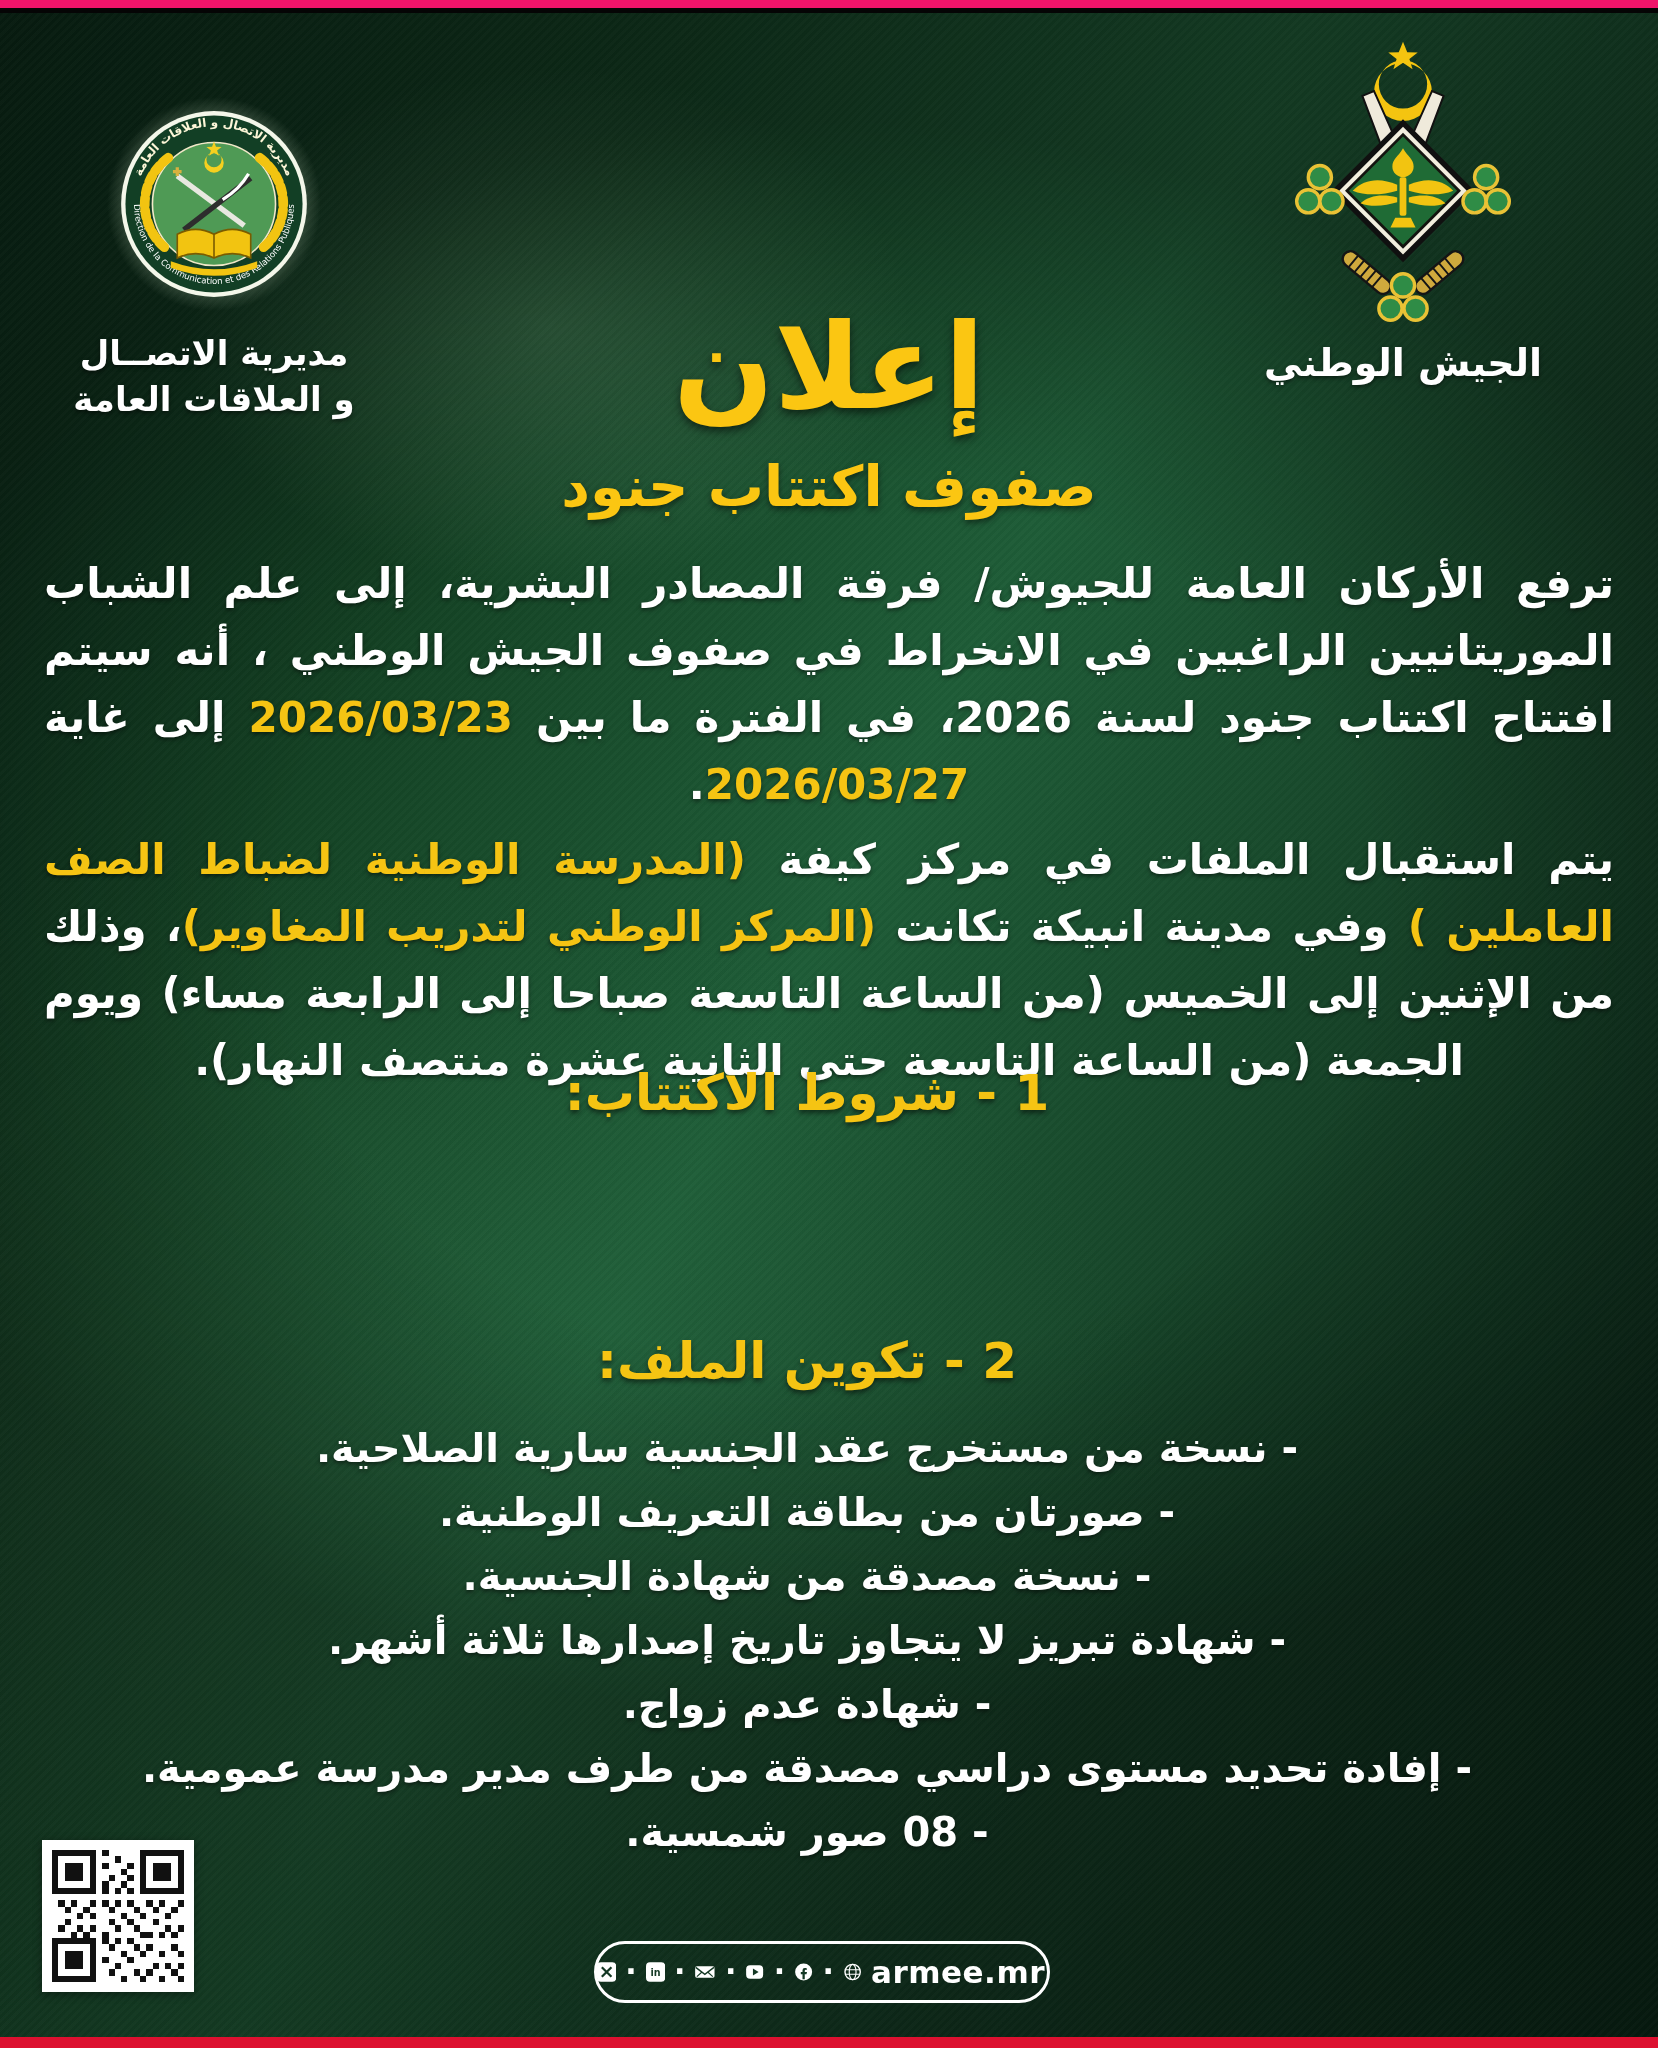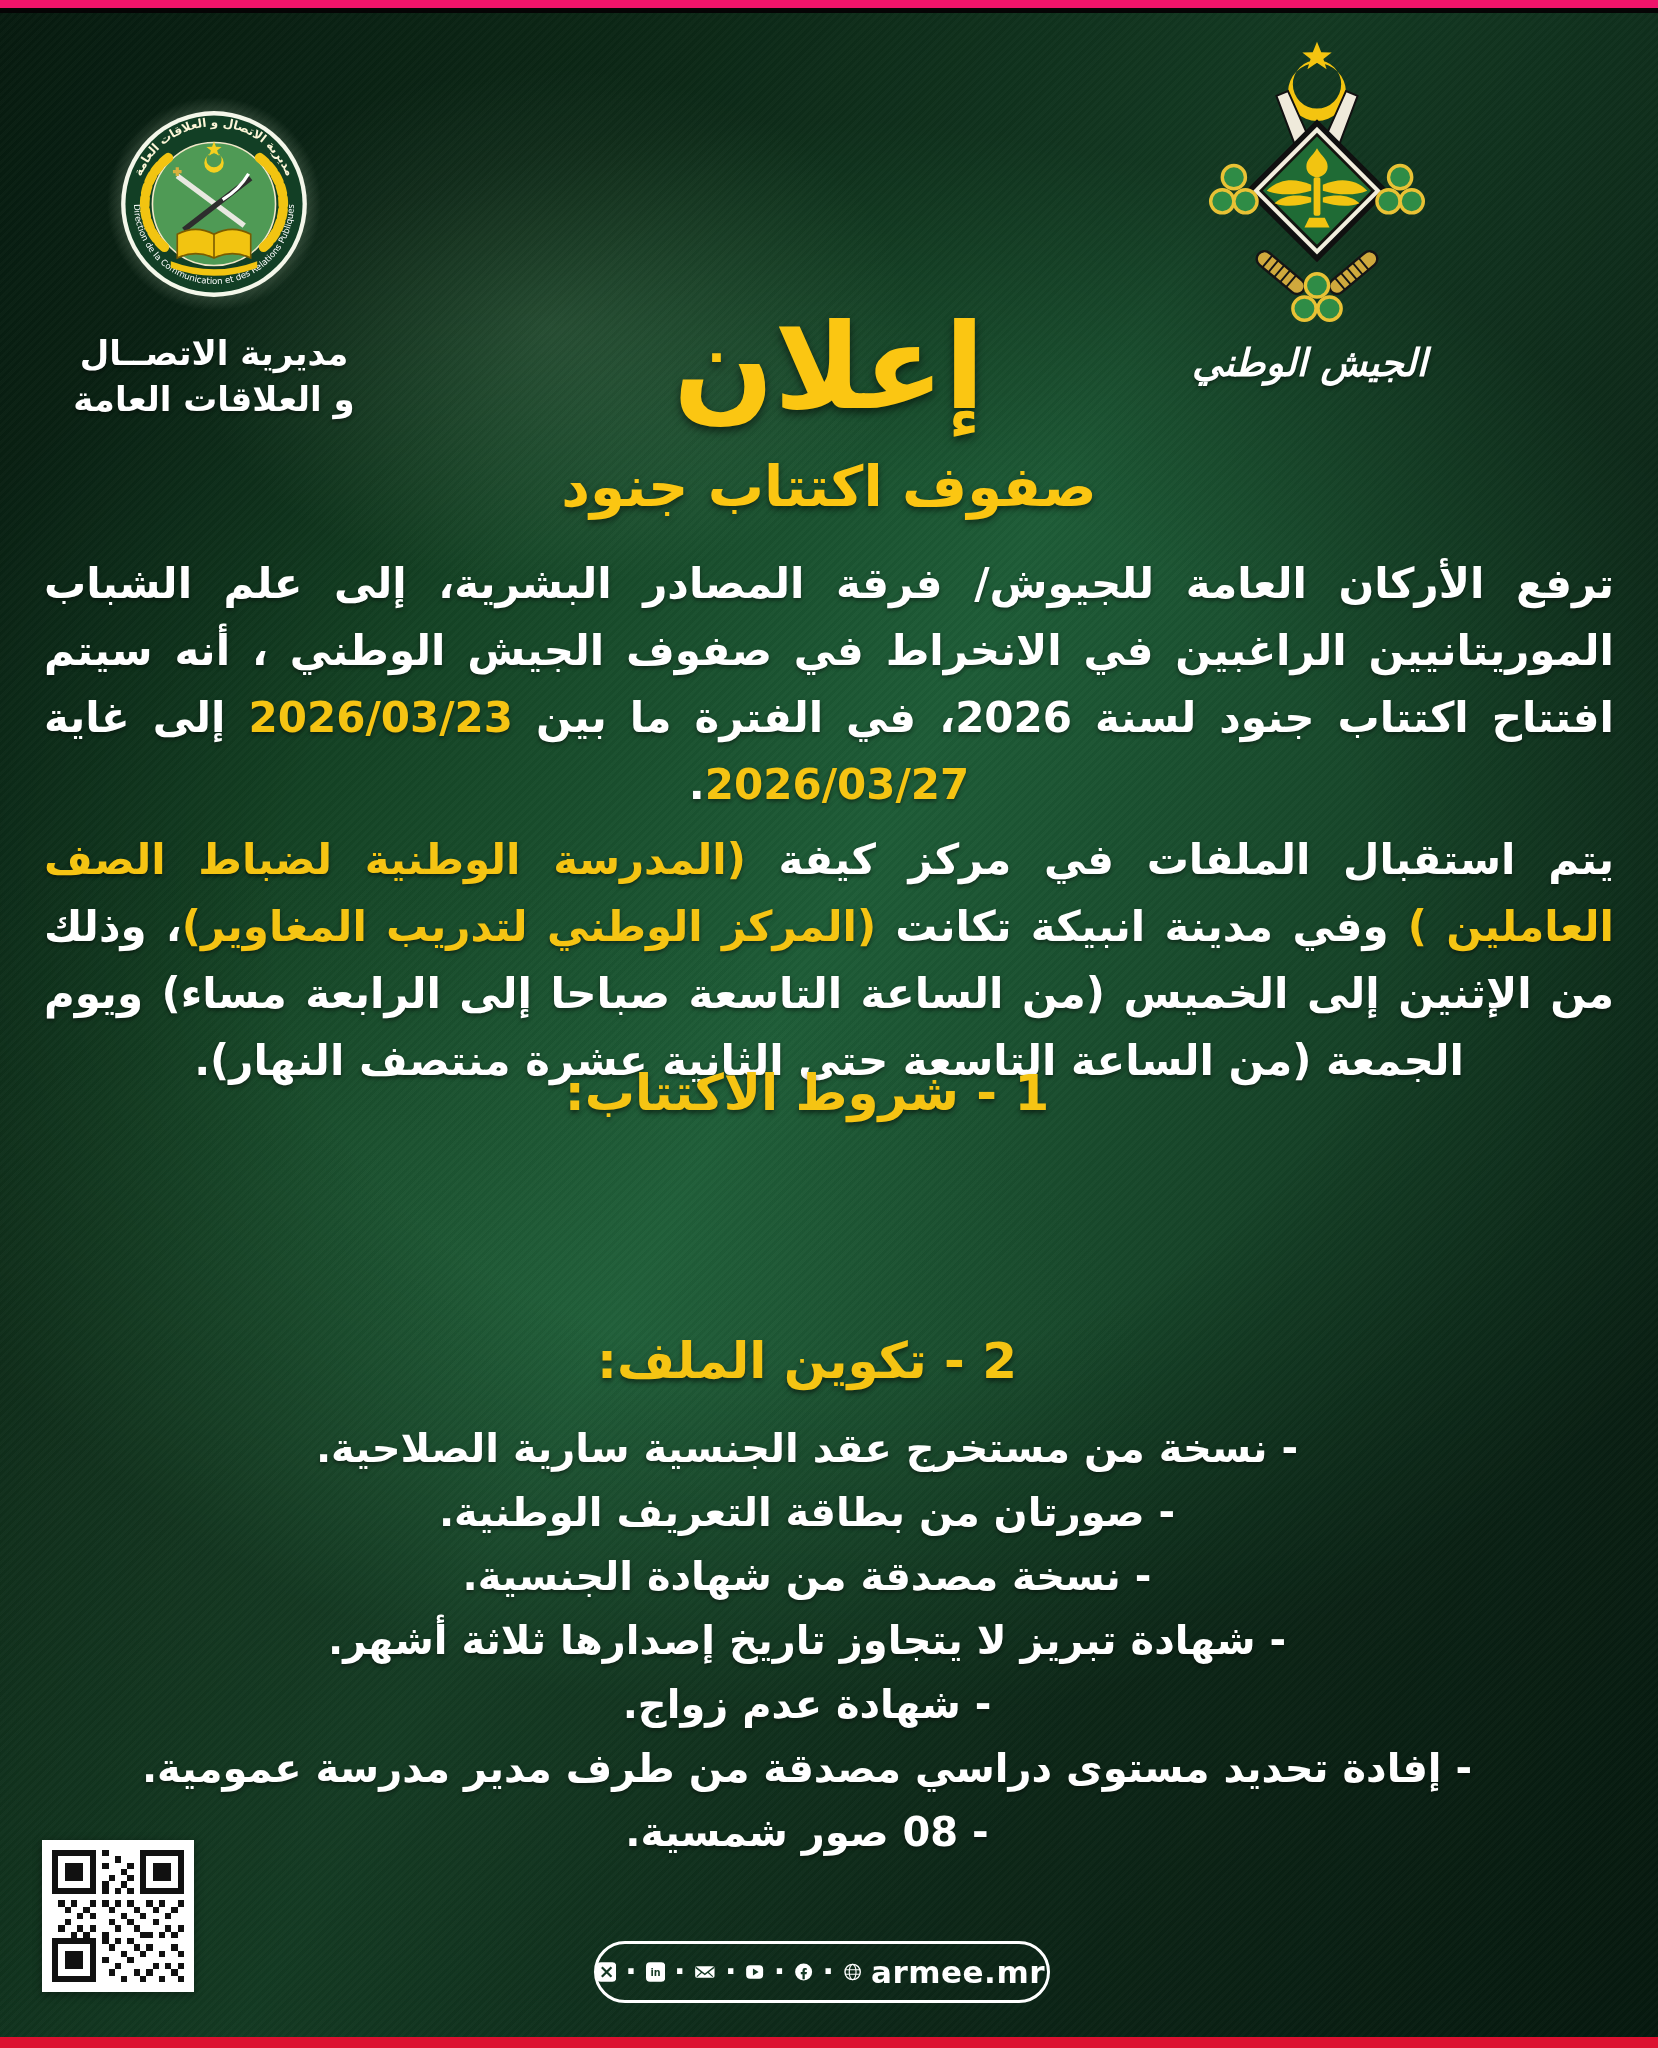--- a/index.html
+++ b/index.html
@@ -17,21 +17,21 @@
       linear-gradient(118deg, #0b2b19 0%, #134023 25%, #1e5c37 48%, #143e25 72%, #0a2717 100%);
   }
   .strip{position:absolute;left:0;right:0;}
   .strip-pink{top:0;height:8px;background:#f0146a;}
   .strip-black{top:8px;height:5px;background:#050505;}
   .strip-red{bottom:0;height:11px;background:#dc1130;}
 
   .org-left{position:absolute;left:34px;top:96px;width:360px;text-align:center;color:#fff;}
   .org-left .org-caption{margin-top:14px;font-size:34px;line-height:46px;font-weight:bold;direction:rtl;
     text-shadow:0 2px 4px rgba(0,0,0,0.5);}
-  .org-right{position:absolute;left:1192px;top:36px;width:330px;text-align:left;color:#fff;font-style:italic;}
+  .org-right{position:absolute;left:1238px;top:36px;width:330px;text-align:center;color:#fff;}
   .org-right .org-caption{margin-top:8px;font-size:38px;line-height:50px;font-weight:bold;direction:rtl;
     text-shadow:0 2px 4px rgba(0,0,0,0.5);}
 
   .page-title{position:absolute;top:292px;left:0;right:0;margin:0;text-align:center;
     font-size:118px;line-height:150px;font-weight:bold;color:#fbc612;
     text-shadow:0 4px 8px rgba(0,0,0,0.55);}
   .page-subtitle{position:absolute;top:452px;left:0;right:0;margin:0;text-align:center;
     font-size:56px;line-height:70px;font-weight:bold;color:#fbc612;
     text-shadow:0 3px 6px rgba(0,0,0,0.5);}
 

